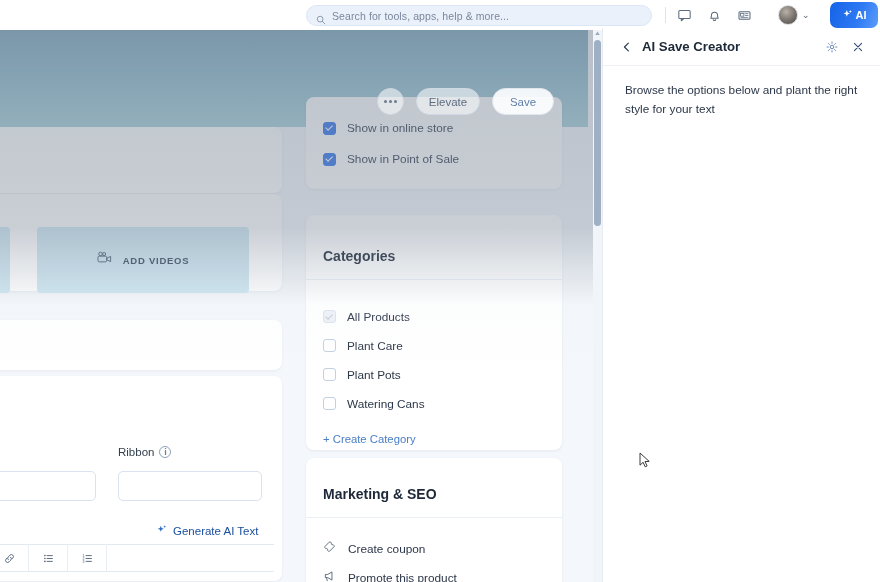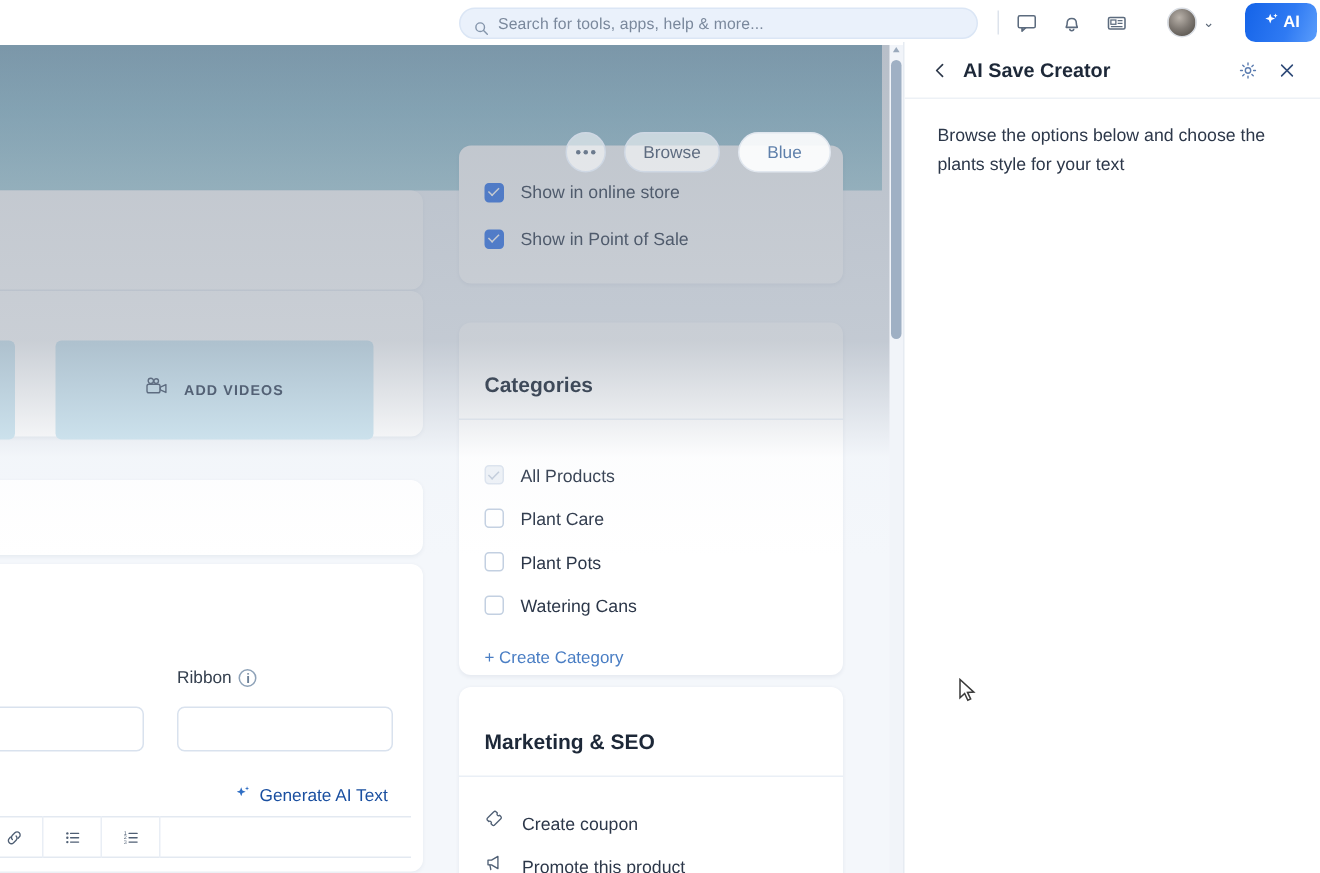--- a/index.html
+++ b/index.html
@@ -434,22 +434,22 @@
   <div class="scrollbar-thumb"></div>
 
   <div class="dim-overlay fade-low"></div>
 
   <div class="action-row">
     <div class="btn-more">
       <span class="dot3"></span>
       <span class="dot3"></span>
       <span class="dot3"></span>
     </div>
-    <div class="btn-cancel">Browse</div>
-    <div class="btn-save">Blue</div>
+    <div class="btn-cancel">Elevate</div>
+    <div class="btn-save">Save</div>
   </div>
 
   <div class="right-panel">
     <div class="rp-head">
       <span class="rp-back">
         <svg viewBox="0 0 14 14" width="12" height="12">
             <path d="M8.6 2.4 L4 7 L8.6 11.6" fill="none" stroke="#2c3749" stroke-width="1.3" stroke-linecap="round" stroke-linejoin="round"></path>
           </svg>
       </span>
       <span class="rp-title">AI Save Creator</span>
@@ -459,21 +459,21 @@
             <circle cx="9" cy="9" r="2.3" fill="none" stroke="#5b7cb0" stroke-width="1.2"></circle>
             <path d="M9 2.6 v1.6 M9 13.8 v1.6 M2.6 9 h1.6 M13.8 9 h1.6 M4.5 4.5 l1.15 1.15 M12.35 12.35 l1.15 1.15 M13.5 4.5 l-1.15 1.15 M5.65 12.35 l-1.15 1.15" stroke="#5b7cb0" stroke-width="1.2" stroke-linecap="round"></path>
           </svg>
       </span>
       <span class="rp-ic">
         <svg viewBox="0 0 18 18" width="14" height="14">
             <path d="M4.4 4.4 L13.6 13.6 M13.6 4.4 L4.4 13.6" stroke="#2f4a78" stroke-width="1.35" stroke-linecap="round"></path>
           </svg>
       </span>
     </div>
-    <div class="rp-intro">Browse the options below and choose the plants style for your text</div>
+    <div class="rp-intro">Browse the options below and plant the right style for your text</div>
   </div>
 
   <div class="result-card">
     <div class="rc-title">Professional (1/3)</div>
     <div class="rc-body">Elevate your plant care routine with our Colored Blue Glass Watering Can from Green Thumbs, where plant dreams flourish. This functional yet decorative can features a stylish and easy-to-hold handle, ensuring a seamless watering experience. Its beautifully crafted round shape adds a touch of elegance to any setting, making it not only a practical tool but also a decorative piece. Perfect as a gift for the plant enthusiasts in your life, this watering can combines beauty and functionality in one stunning package. Explore our collection and let your plants thrive with style and ease.</div>
     <div class="rc-actions">
       <div class="btn-refine">Refine Results</div>
       <div class="btn-refresh">
         <svg viewBox="0 0 16 16" width="10" height="10">
             <path d="M12.4 5.2 A5 5 0 1 0 13 9.1" fill="none" stroke="#5b7cb0" stroke-width="1.3" stroke-linecap="round"></path>

